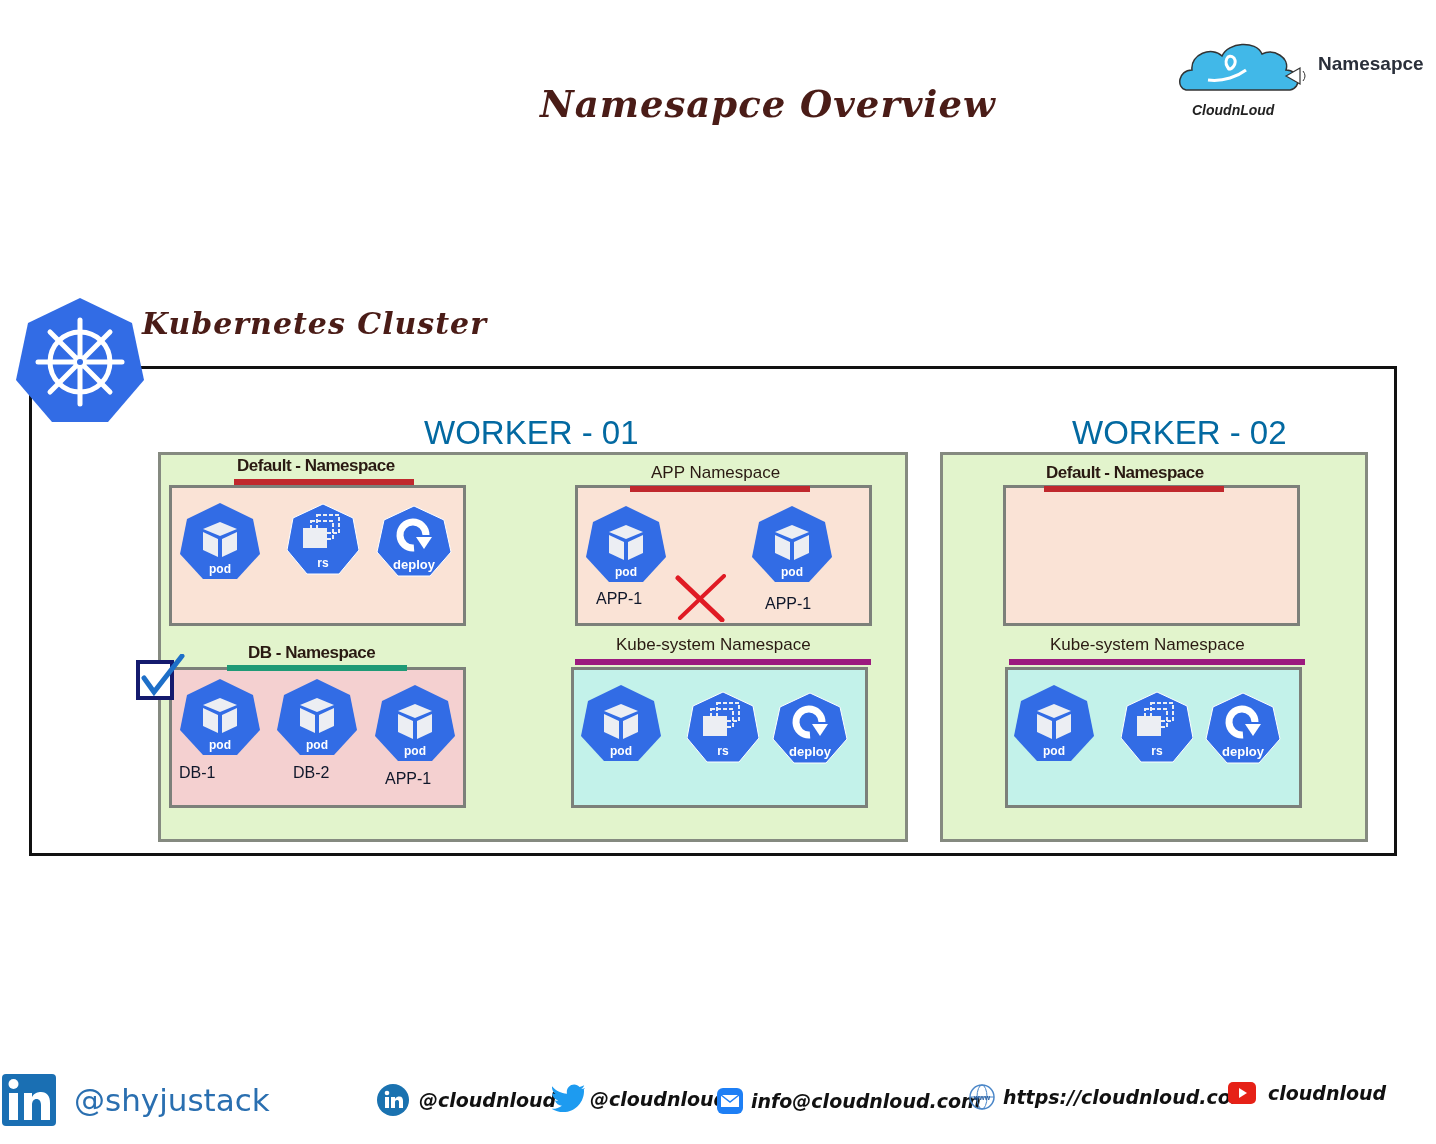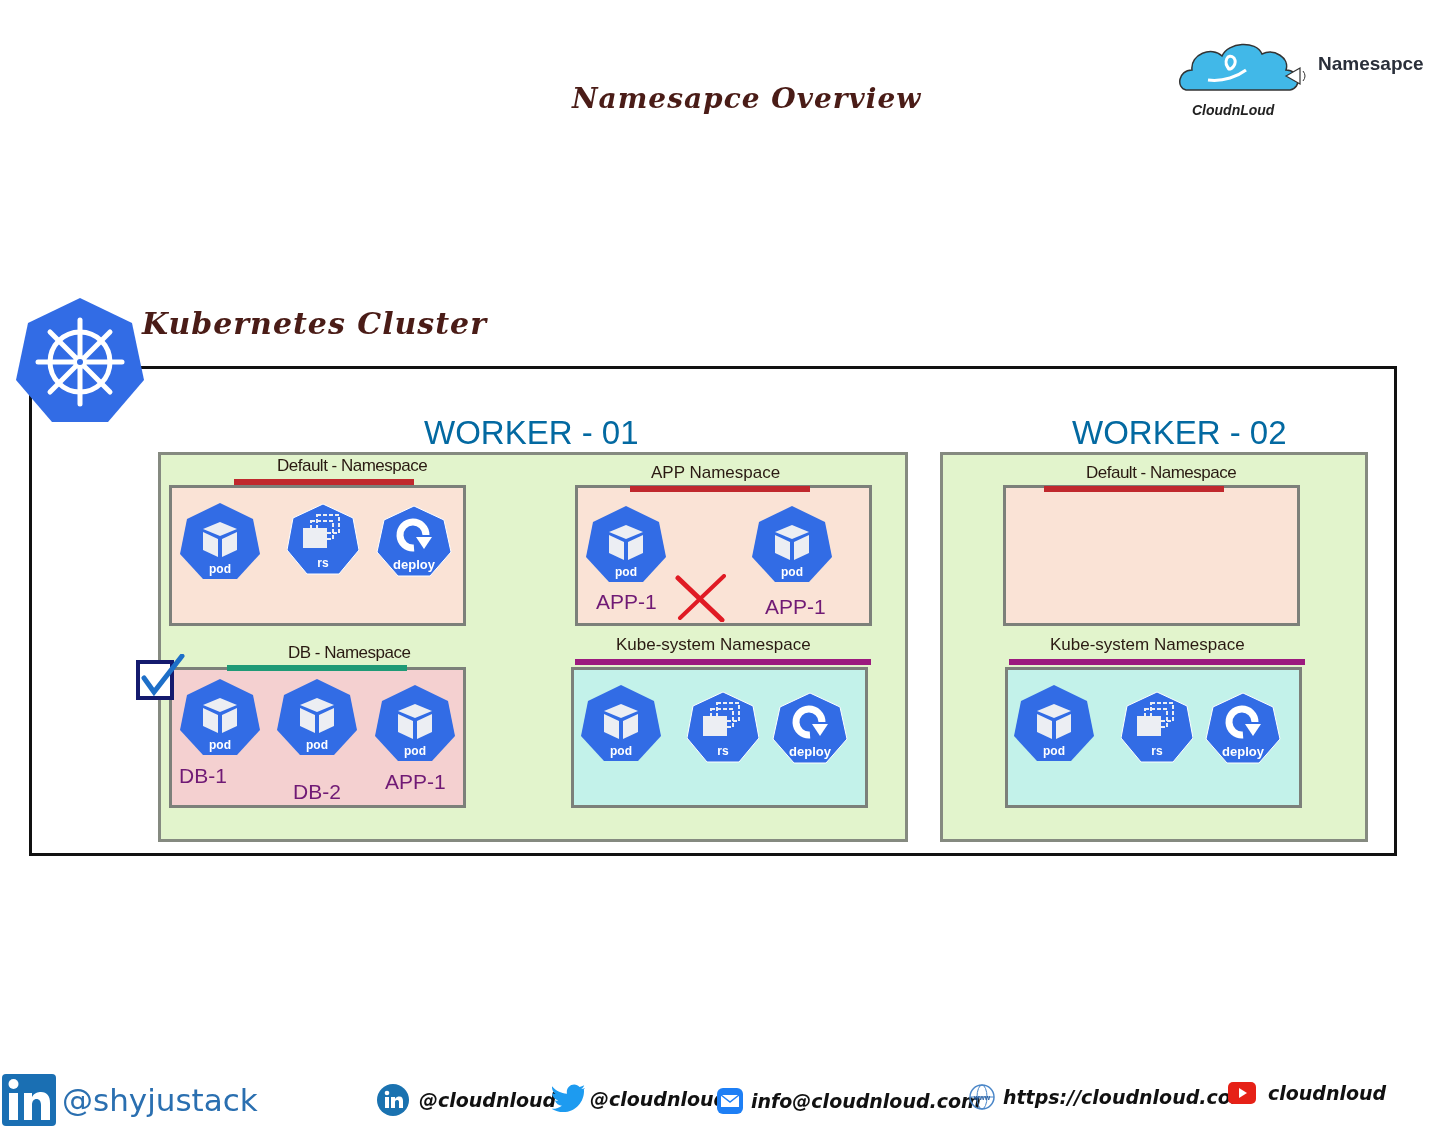--- a/index.html
+++ b/index.html
@@ -8,21 +8,21 @@
 
   .abs { position: absolute; }
 
   .script-title {
     font-family: "DejaVu Serif", serif;
     font-style: italic;
     font-weight: bold;
     color: #4a1c17;
     letter-spacing: 1px;
   }
-  #main-title { left: 540px; top: 82px; font-size: 28px; margin-left: 32px; }
+  #main-title { left: 540px; top: 82px; font-size: 37px; }
   #cluster-title { left: 142px; top: 306px; font-size: 30px; }
 
   
   #brand { left: 1178px; top: 40px; width: 250px; height: 85px; }
   #brand-name { left: 1192px; top: 102px; font-size: 14px; font-style: italic; font-weight: bold; color: #222; }
   #brand-community { left: 1318px; top: 53px; font-size: 19px; font-weight: bold; color: #2a2f3a; }
 
   
   #cluster-box { left: 29px; top: 366px; width: 1368px; height: 490px; border: 3px solid #111; }
   #k8s-logo { left: 14px; top: 296px; width: 132px; height: 128px; }
@@ -34,34 +34,34 @@
   .worker { background: #e2f4cc; border: 3px solid #858a80; }
   #worker1 { left: 158px; top: 452px; width: 750px; height: 390px; }
   #worker2 { left: 940px; top: 452px; width: 428px; height: 390px; }
 
   .ns { border: 3px solid #7c807a; }
   .ns-peach { background: #fae3d6; }
   .ns-pink { background: #f4d0d0; }
   .ns-cyan { background: #c3f2ea; }
 
   .ns-title { font-size: 17px; color: #2a1a12; white-space: nowrap; }
-  .ns-title.bold { font-weight: normal; letter-spacing: -0.5px; margin-left: 40px; }
+  .ns-title.bold { font-weight: bold; letter-spacing: -0.5px; }
   .ns-bar { height: 6px; }
 
   .icon-wrap { position: absolute; font-weight: bold; }
   .icon-wrap svg { display: block; }
-  .sub-label { position: absolute; font-size: 21px; color: #701a75; white-space: nowrap; }
+  .sub-label { position: absolute; font-size: 16px; color: #0f172a; white-space: nowrap; }
 
   #checkbox { left: 136px; top: 654px; width: 50px; height: 48px; }
   #redx { left: 674px; top: 574px; width: 54px; height: 48px; }
 
   
   .footer-item { position: absolute; display: flex; align-items: center; white-space: nowrap; }
   .footer-text { font-size: 19px; font-weight: bold; color: #111; font-family: "DejaVu Sans", sans-serif; font-style: italic; }
-  #li-main { left: 2px; top: 1074px; }
+  #li-main { left: 2px; top: 1074px; gap: 12px; }
   #li-main-text { font-size: 31px; color: #2a6fb0; font-family: "DejaVu Sans", sans-serif; margin-left: 6px; }
 </style>
 </head>
 <body>
 
 <div id="main-title" class="abs script-title">Namesapce Overview</div>
 
 <div id="brand" class="abs">
   <svg width="130" height="62" viewBox="0 0 130 62">
     <path d="M8 50 C-2 48 0 30 14 30 C12 14 34 6 44 16 C50 2 78 0 84 14 C96 8 112 18 108 30 C122 30 124 48 112 50 Z" fill="#41b8e8" stroke="#333" stroke-width="1.5"></path>
@@ -209,21 +209,21 @@
   <svg width="82" height="78" viewBox="0 0 82 78">
       <polygon points="41,1 74,17 81,52 58,77 24,77 1,52 8,17" fill="#326ce5"></polygon>
       <g fill="#eceef3">
         <polygon points="41,20 58,27 41,34 24,27"></polygon>
         <polygon points="24,30 39,37 39,55 24,48"></polygon>
         <polygon points="43,37 58,30 58,48 43,55"></polygon>
       </g>
       <text x="41" y="71" font-size="12" fill="#fff" text-anchor="middle" font-family="Liberation Sans, sans-serif">pod</text>
     </svg>
 </div>
-<div class="sub-label" style="left:293px; top:764px;margin-top:16px;">DB-2</div>
+<div class="sub-label" style="left:293px; top:764px;">DB-2</div>
 
 <div class="icon-wrap" style="left:374px; top:684px;">
   <svg width="82" height="78" viewBox="0 0 82 78">
       <polygon points="41,1 74,17 81,52 58,77 24,77 1,52 8,17" fill="#326ce5"></polygon>
       <g fill="#eceef3">
         <polygon points="41,20 58,27 41,34 24,27"></polygon>
         <polygon points="24,30 39,37 39,55 24,48"></polygon>
         <polygon points="43,37 58,30 58,48 43,55"></polygon>
       </g>
       <text x="41" y="71" font-size="12" fill="#fff" text-anchor="middle" font-family="Liberation Sans, sans-serif">pod</text>

